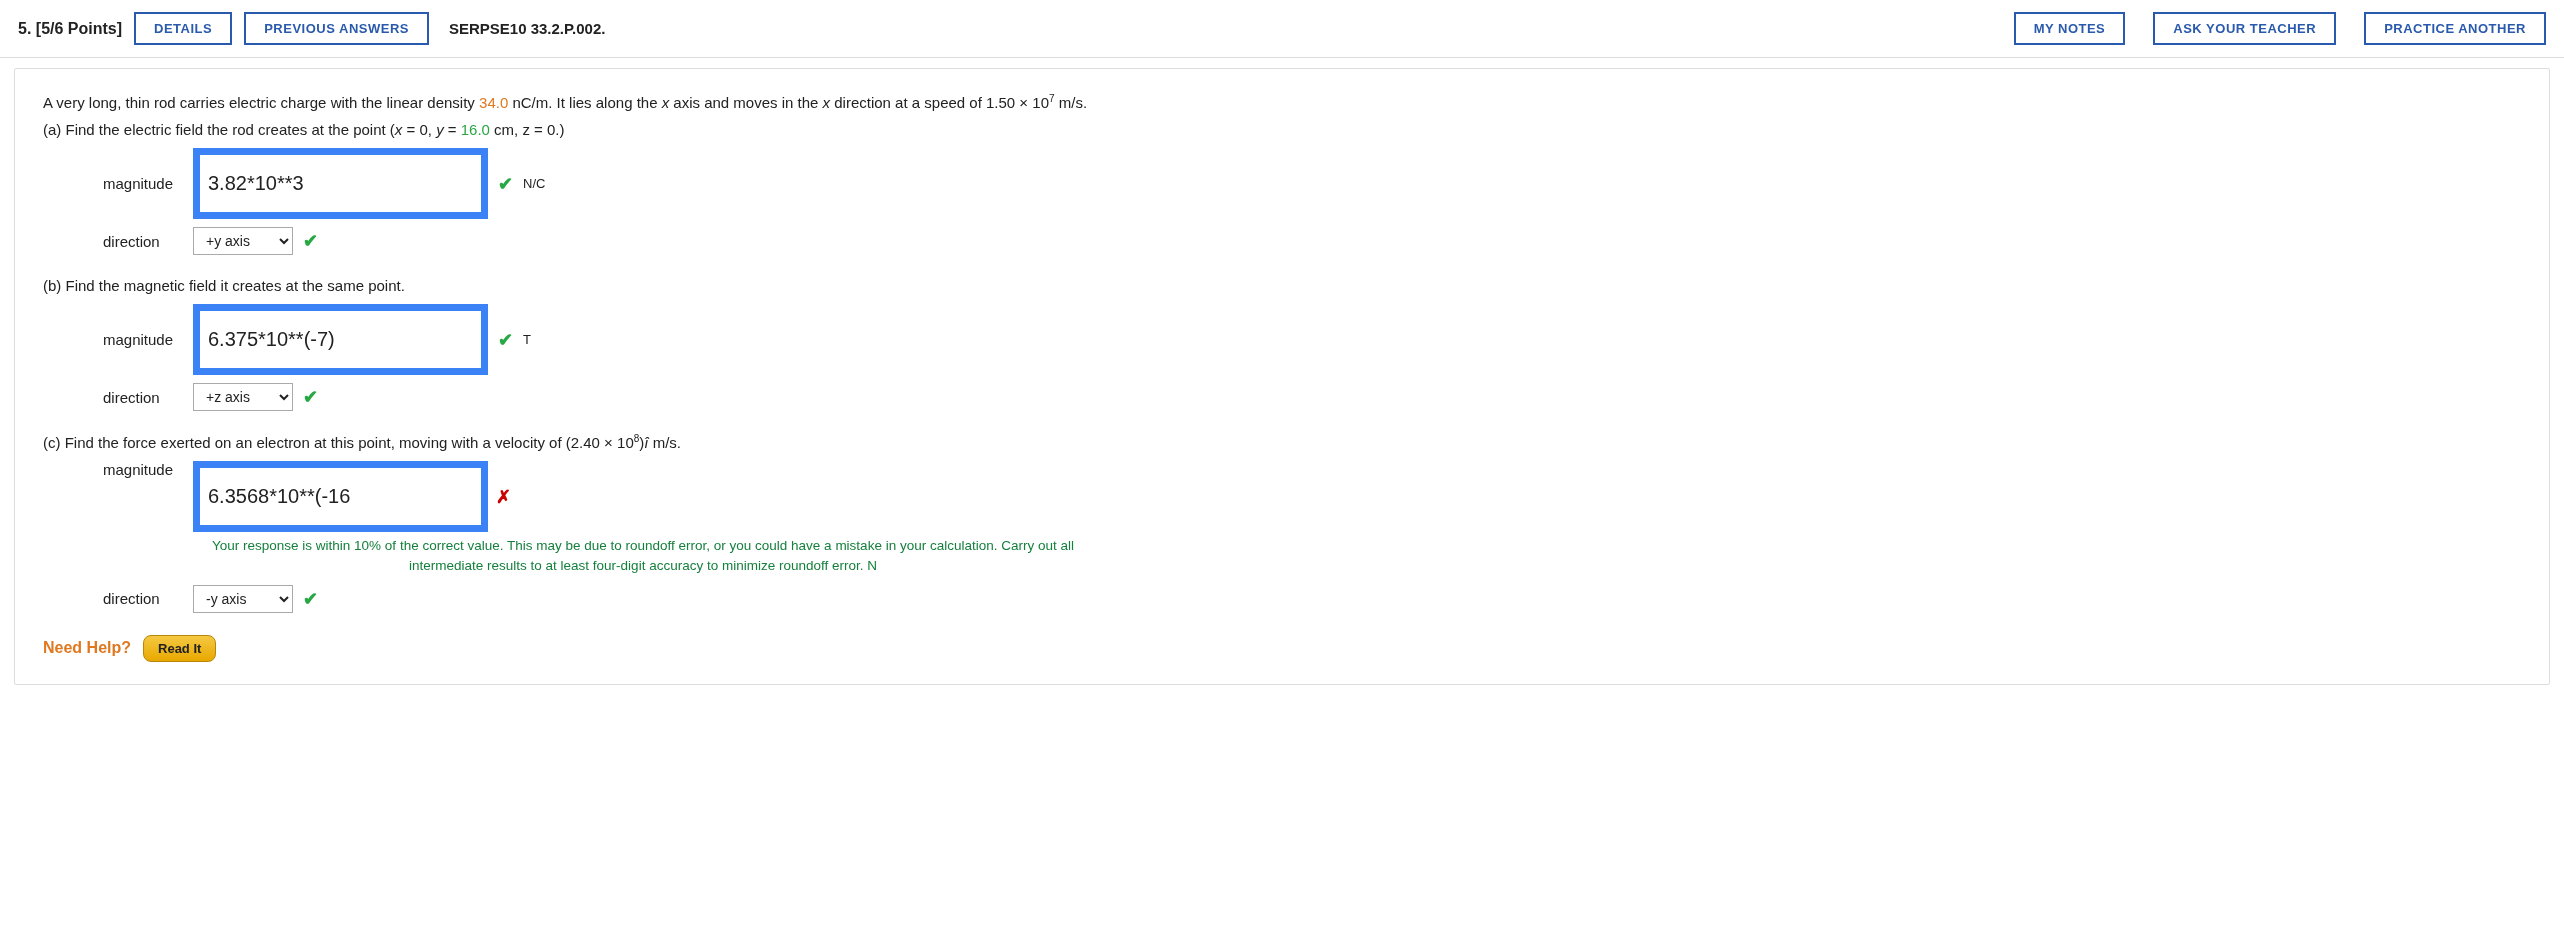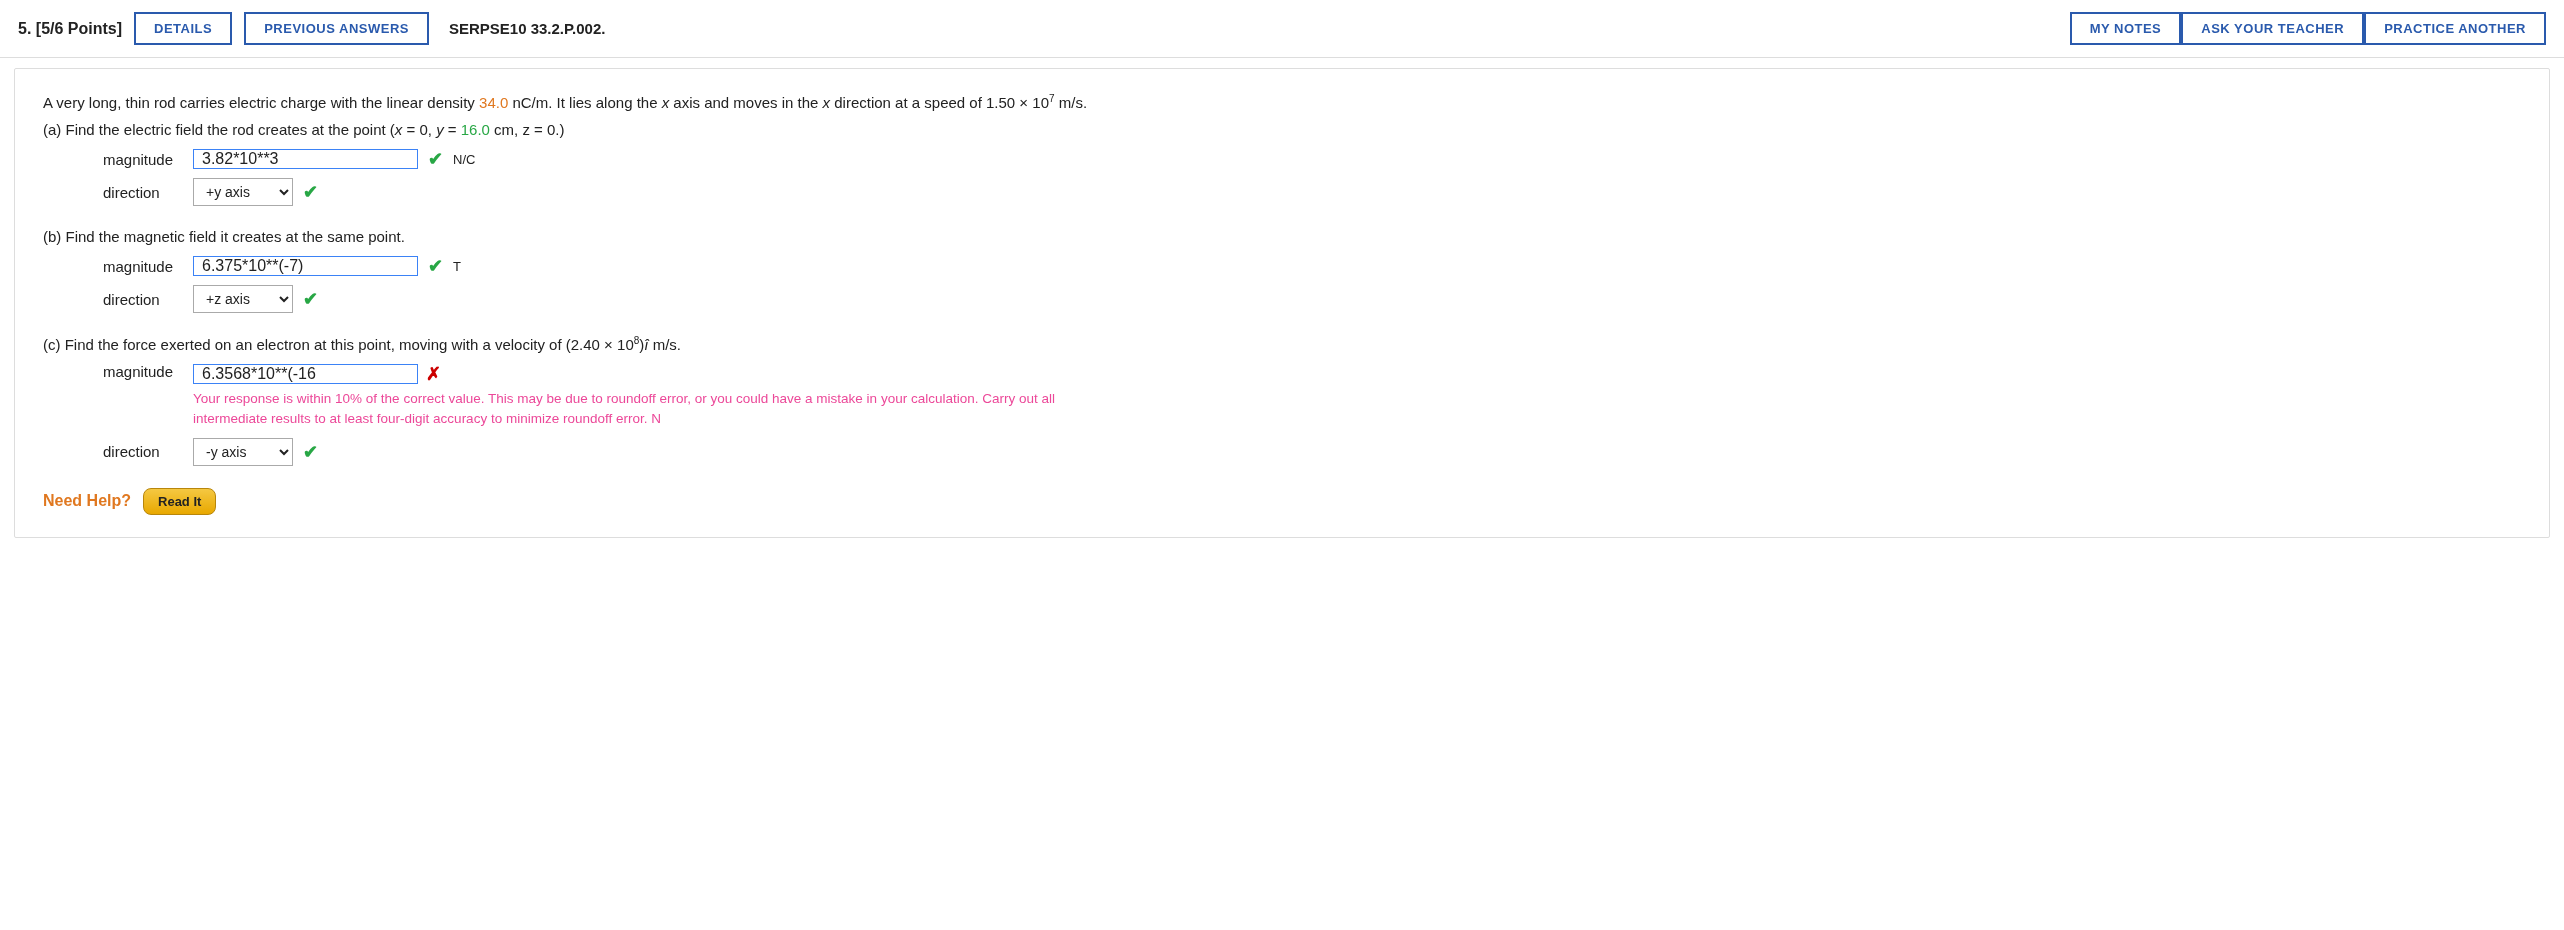--- a/index.html
+++ b/index.html
@@ -39,21 +39,21 @@
       letter-spacing: 0.5px;
       border-radius: 0;
     }
     .problem-id {
       font-weight: bold;
       font-size: 15px;
       margin-left: 8px;
     }
     .header-right {
       display: flex;
-      gap: 0;
+      gap: 28px;
       margin-left: 10px;
     }
     .content {
       padding: 22px 28px;
       border: 1px solid #ddd;
       margin: 10px 14px;
       border-radius: 2px;
     }
     .intro-text {
       font-size: 15px;
@@ -75,23 +75,23 @@
       gap: 10px;
       margin-bottom: 8px;
       margin-left: 60px;
     }
     .field-label {
       width: 80px;
       font-size: 15px;
       color: #222;
     }
     .input-box {
-      border: 1px solid #3b82f6;
-      padding: 0 8px;
-      font-size: 16px;
+      border: 7px solid #3b82f6;
+      padding: 17px 8px;
+      font-size: 20px;
       min-width: 130px;
       background: #fff;
       color: #222;
     }
     .select-box {
       border: 1px solid #aaa;
       padding: 4px 8px;
       font-size: 14px;
       min-width: 100px;
       background: #fff;
@@ -107,24 +107,25 @@
     .cross-red {
       color: #cc0000;
       font-size: 18px;
       font-weight: bold;
     }
     .unit-label {
       font-size: 13px;
       color: #222;
     }
     .error-msg {
-      color: #ec4899;
+      color: #15803d;
       font-size: 13.5px;
       max-width: 900px;
       line-height: 1.5;
+      text-align: center;
     }
     .magnitude-block {
       margin-left: 60px;
       margin-bottom: 8px;
     }
     .magnitude-row {
       display: flex;
       align-items: flex-start;
       gap: 10px;
       margin-bottom: 4px;

